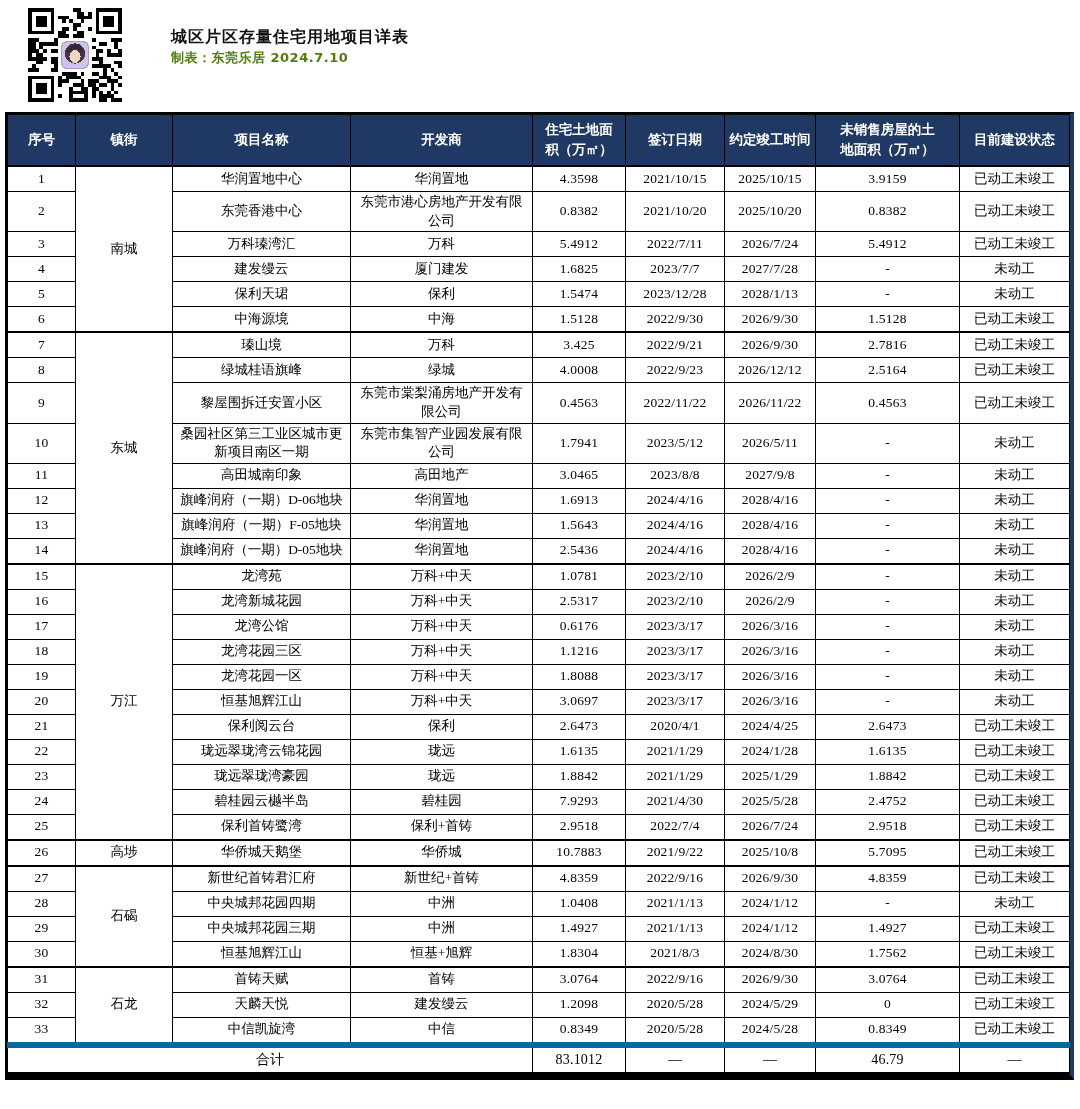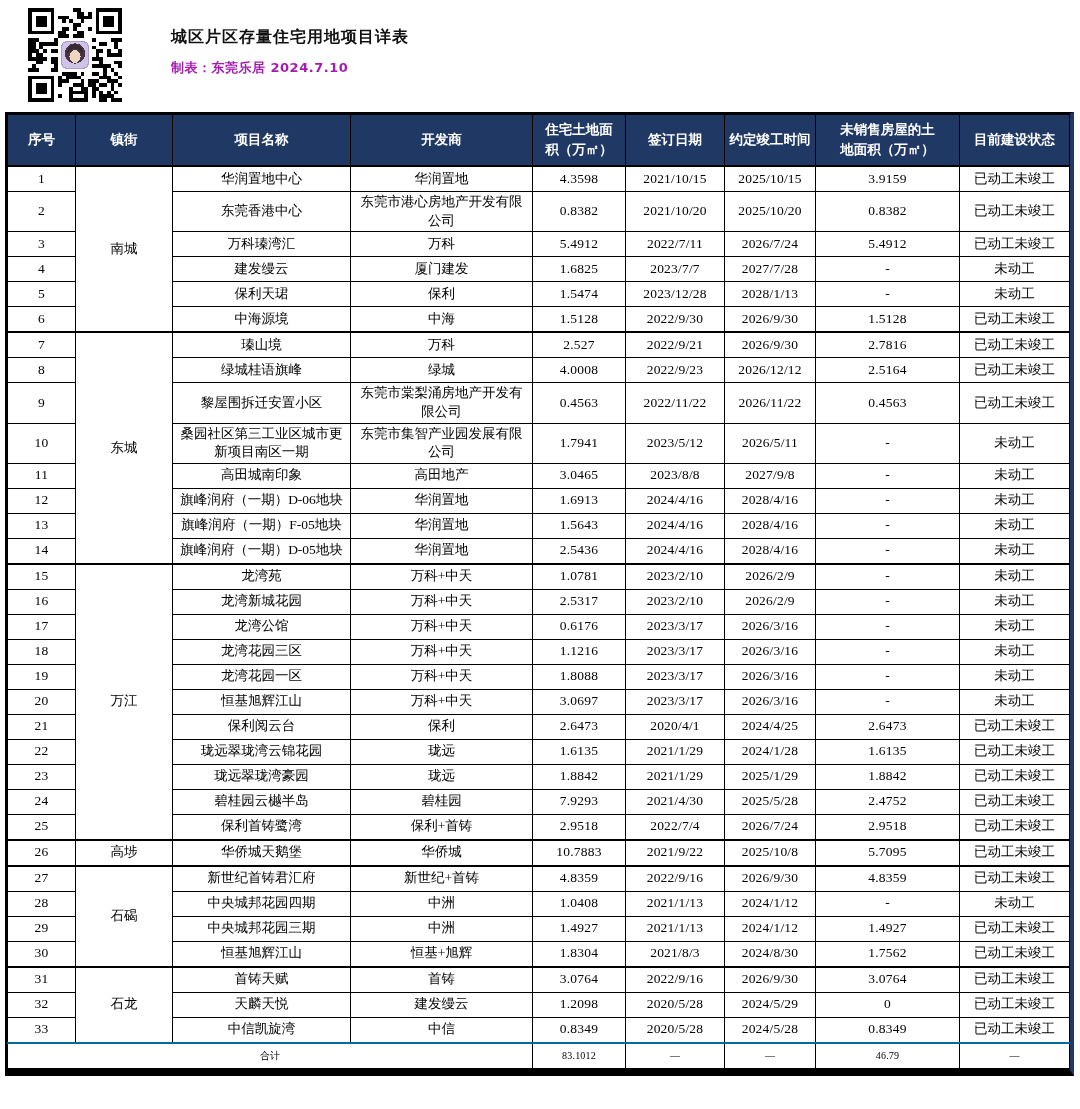--- a/index.html
+++ b/index.html
@@ -5,39 +5,39 @@
   html,body{margin:0;padding:0;}
   body{
     width:1080px;height:1109px;background:#ffffff;
     font-family:"DejaVu Sans","Liberation Sans",sans-serif;
     color:#000;
   }
   .masthead{position:relative;height:112px;}
   .qr{position:absolute;left:28px;top:8px;width:94px;height:94px;}
   .titles{position:absolute;left:171px;top:27px;}
   .title{font-size:16px;font-weight:bold;color:#111;letter-spacing:1px;}
-  .subtitle{margin-top:11px;font-size:13px;font-weight:bold;color:#a21caf;letter-spacing:0.5px;}
+  .subtitle{margin-top:1px;font-size:13px;font-weight:bold;color:#4d7c0f;letter-spacing:0.5px;}
   .table-wrap{
     margin-left:5px;width:1062px;box-sizing:content-box;
     border-top:2px solid #000;border-left:2px solid #000;
     border-right:5px solid #1f3864;border-bottom:7px solid #000;font-family:Liberation Serif, serif;
   }
   table{border-collapse:collapse;width:100%;table-layout:fixed;}
   th{
     background:#1f3864;color:#fff;font-size:13.5px;font-weight:bold;
     height:50px;border:1px solid #000;white-space:pre-line;line-height:1.5;
     padding:0 2px;
   }
   td{
     border:1px solid #000;text-align:center;font-size:13.5px;
     padding:1px 3px;height:22px;line-height:1.38;vertical-align:middle;
     overflow:hidden;
   }
   tr.group-start td{border-top:2px solid #000;}
-  .total-row td{border-top:2px solid #0369a1;font-size:10px;height:22px;}
+  .total-row td{border-top:6px solid #0369a1;font-size:14px;height:22px;}
   .num{letter-spacing:0.2px;}
 </style>
 </head>
 <body>
 
 <div class="masthead">
   <svg class="qr" viewBox="0 0 25 25" shape-rendering="crispEdges">
     <rect x="0" y="0" width="25" height="25" fill="#ffffff"></rect>
     <g fill="#000000">
         <rect x="12" y="0" width="1" height="1"></rect>
@@ -332,21 +332,21 @@
           <td class="num">2022/9/30</td>
           <td class="num">2026/9/30</td>
           <td class="num">1.5128</td>
           <td>已动工未竣工</td>
         </tr>
         <tr class="group-start">
           <td class="num">7</td>
           <td rowspan="8">东城</td>
           <td>瑧山境</td>
           <td>万科</td>
-          <td class="num">2.527</td>
+          <td class="num">3.425</td>
           <td class="num">2022/9/21</td>
           <td class="num">2026/9/30</td>
           <td class="num">2.7816</td>
           <td>已动工未竣工</td>
         </tr>
         <tr>
           <td class="num">8</td>
           <td>绿城桂语旗峰</td>
           <td>绿城</td>
           <td class="num">4.0008</td>

